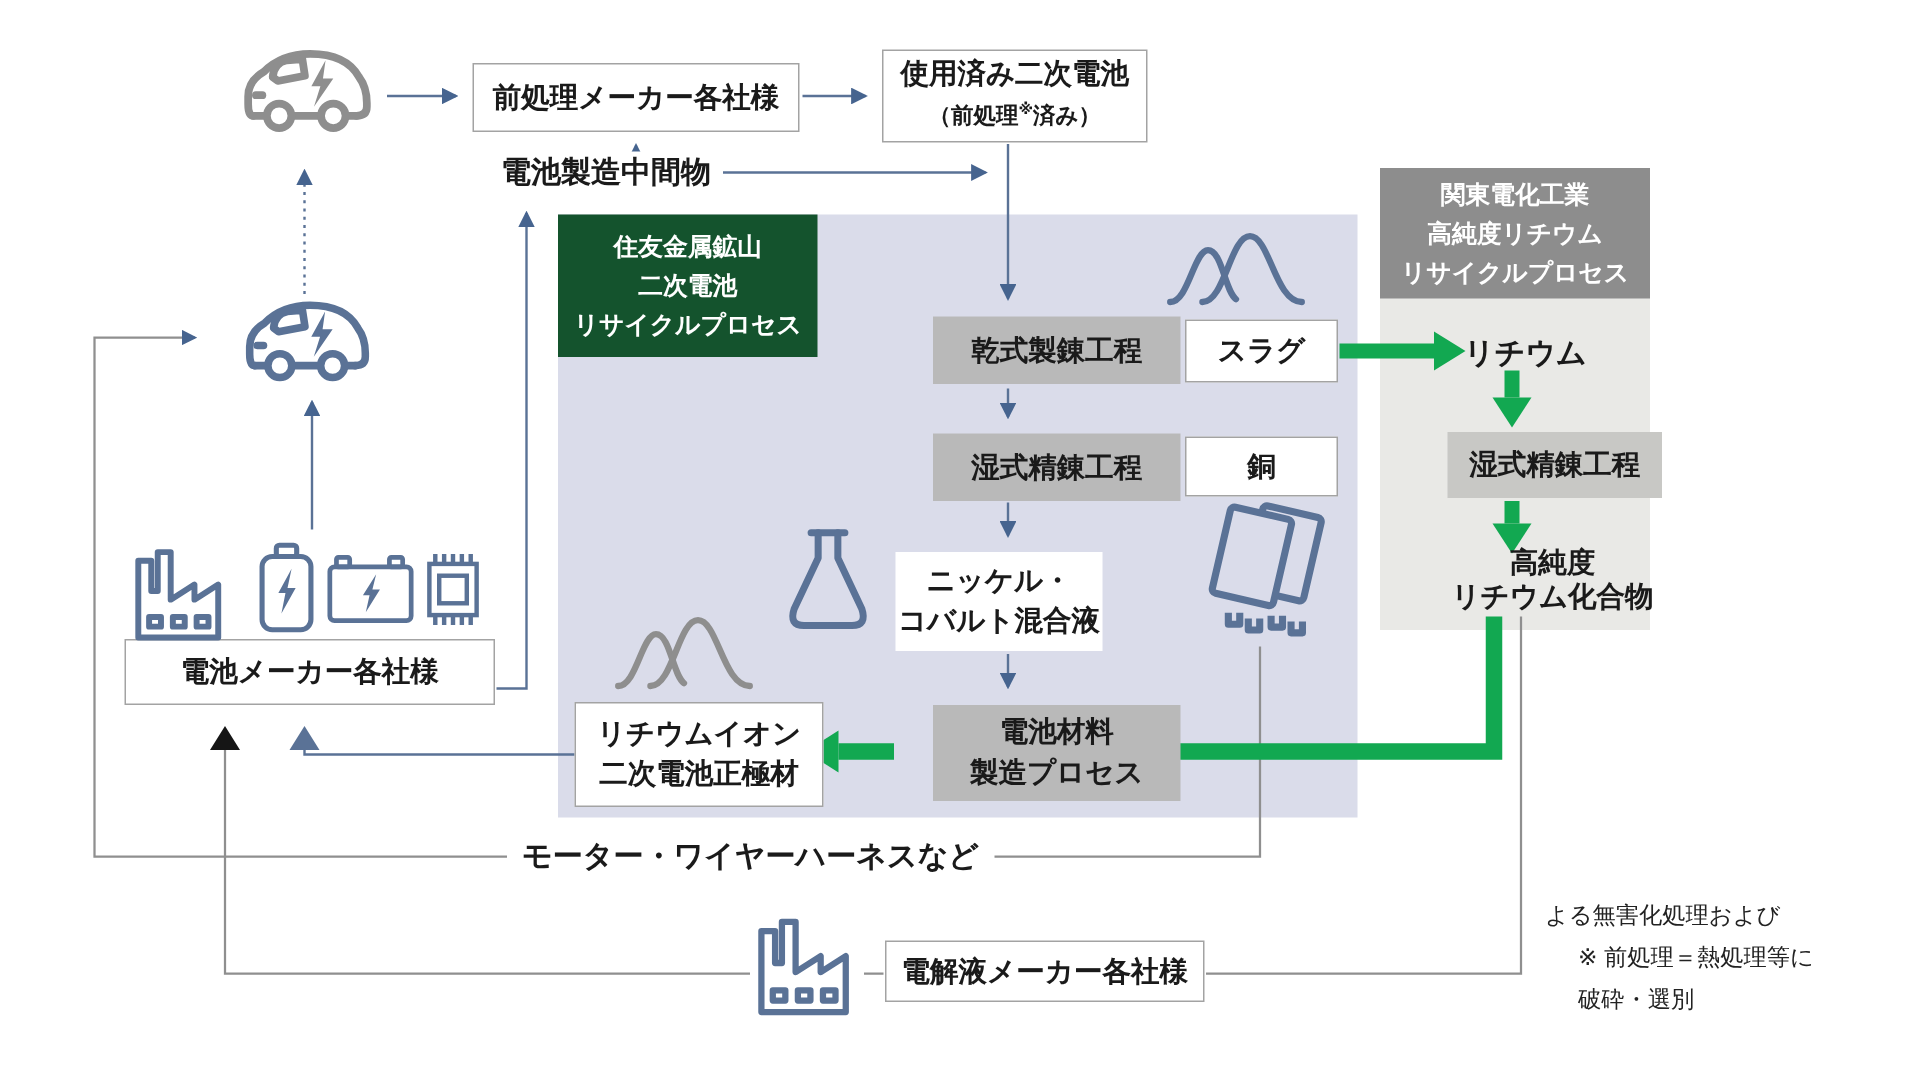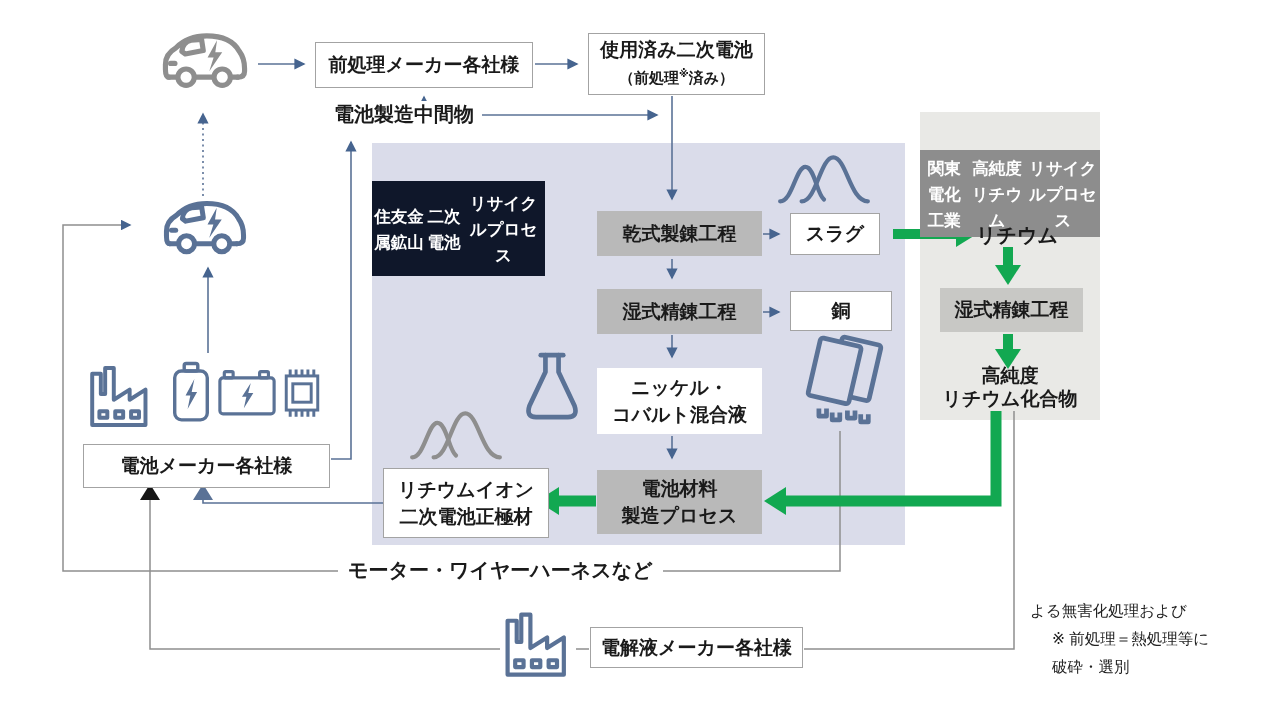--- a/index.html
+++ b/index.html
@@ -1,26 +1,26 @@
 <!DOCTYPE html>
 <html><head>
 <meta charset="utf-8">
 <style>
   html,body{margin:0;padding:0;background:#fff;}
   #canvas{position:relative;width:1280px;height:720px;background:#fff;overflow:hidden;
           font-family:"Liberation Sans","DejaVu Sans",sans-serif;color:#1a1a1a;}
   .lines{position:absolute;left:0;top:0;width:1280px;height:720px;pointer-events:none;}
   .panel{position:absolute;box-sizing:border-box;}
-  .hdr{position:absolute;box-sizing:border-box;display:flex;flex-direction:row;justify-content:center;
-       align-items:center;color:#fff;font-weight:bold;font-size:16.5px;line-height:26px;text-align:center;z-index:3;margin-top:38px;}
+  .hdr{position:absolute;box-sizing:border-box;display:flex;flex-direction:column;justify-content:center;
+       align-items:center;color:#fff;font-weight:bold;font-size:16.5px;line-height:26px;text-align:center;z-index:3;}
   .wbox{position:absolute;box-sizing:border-box;background:#fff;border:1px solid #a3a3a3;display:flex;
         flex-direction:column;justify-content:center;align-items:center;font-weight:bold;font-size:19px;
         text-align:center;z-index:3;}
   .gbox{position:absolute;box-sizing:border-box;display:flex;flex-direction:column;justify-content:center;
-        align-items:center;font-weight:bold;font-size:19px;text-align:center;z-index:3;}
+        align-items:center;font-weight:bold;font-size:19px;text-align:center;z-index:3;margin-left:25px;}
   .lbl{position:absolute;font-weight:bold;font-size:20px;white-space:nowrap;z-index:3;}
   .two{line-height:27px;}
   .icon{position:absolute;z-index:3;}
   .note{position:absolute;font-size:15.5px;line-height:28px;color:#222;z-index:3;}
   .note div:nth-child(2),.note div:nth-child(3){padding-left:22px;}
 </style>
 </head>
 <body>
 
 <div id="canvas">
@@ -82,39 +82,39 @@
   </div>
 
   <div class="wbox" style="left:315px;top:42px;width:218px;height:46px;">
     <span>前処理メーカー各社様</span>
   </div>
 
   <div class="lbl" style="left:330px;top:101px;background:#fff;padding:0 4px;">
     <span>電池製造中間物</span>
   </div>
 
-  <div class="hdr" style="left:372px;top:143px;width:173px;height:95px;background:#0f172a;text-align:center;">
+  <div class="hdr" style="left:372px;top:143px;width:173px;height:95px;background:#14532d;text-align:center;">
     <div>住友金属鉱山</div>
     <div>二次電池</div>
     <div>リサイクルプロセス</div>
   </div>
 
   <div class="gbox" style="left:597px;top:211px;width:165px;height:45px;background:#b9b9b9;">
     <span>乾式製錬工程</span>
   </div>
-  <div class="wbox" style="left:790px;top:213px;width:90px;height:42px;text-align:center;">
+  <div class="wbox" style="left:790px;top:213px;width:102px;height:42px;text-align:center;">
     <span>スラグ</span>
   </div>
   <div class="gbox" style="left:597px;top:289px;width:165px;height:45px;background:#b9b9b9;">
     <span>湿式精錬工程</span>
   </div>
   <div class="wbox" style="left:790px;top:291px;width:102px;height:40px;">
     <span>銅</span>
   </div>
-  <div class="wbox two" style="left:597px;top:368px;width:165px;height:66px;border:none;">
+  <div class="wbox two" style="left:597px;top:368px;width:138px;height:66px;border:none;">
     <span>ニッケル・</span>
     <span>コバルト混合液</span>
   </div>
   <div class="gbox two" style="left:597px;top:470px;width:165px;height:64px;background:#b9b9b9;">
     <span>電池材料</span>
     <span>製造プロセス</span>
   </div>
 
   <div class="hdr" style="left:920px;top:112px;width:180px;height:87px;background:#8d8d8d;">
     <div>関東電化工業</div>
@@ -129,21 +129,21 @@
   </div>
   <div class="gbox two" style="left:920px;top:364px;width:180px;height:46px;font-size:19px;line-height:23px;">
     <span>高純度</span>
     <span>リチウム化合物</span>
   </div>
 
   <div class="wbox two" style="left:383px;top:468px;width:166px;height:70px;">
     <span>リチウムイオン</span>
     <span>二次電池正極材</span>
   </div>
-  <div class="wbox" style="left:83px;top:444px;width:247px;height:44px;">
+  <div class="wbox" style="left:83px;top:426px;width:247px;height:44px;">
     <span>電池メーカー各社様</span>
   </div>
   <div class="lbl" style="left:338px;top:557px;background:#fff;padding:0 10px;">
     <span>モーター・ワイヤーハーネスなど</span>
   </div>
   <div class="wbox" style="left:590px;top:627px;width:213px;height:41px;">
     <span>電解液メーカー各社様</span>
   </div>
 
   <div class="note" style="left:1030px;top:597px;width:220px;">

